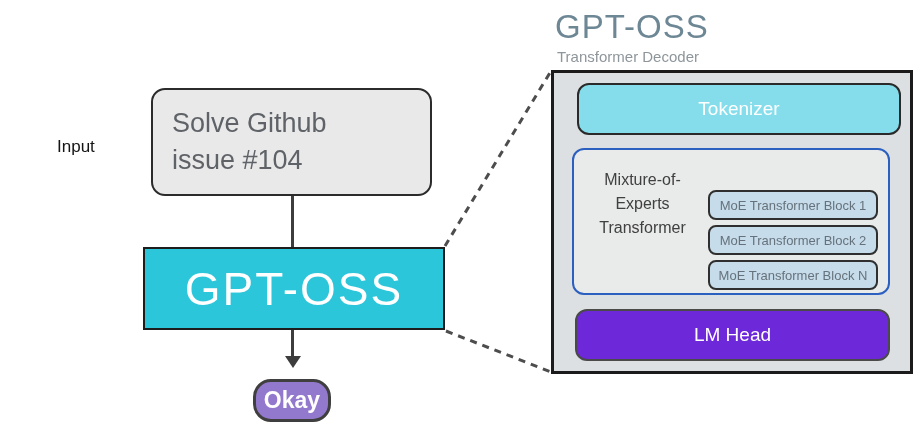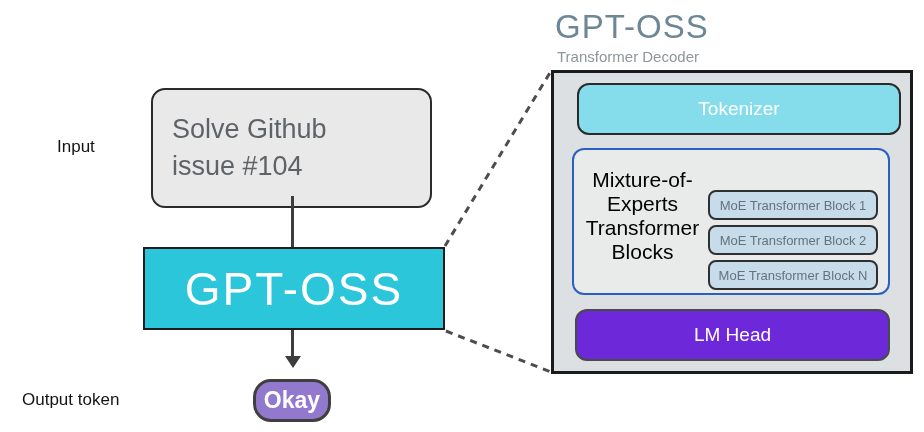--- a/index.html
+++ b/index.html
@@ -14,21 +14,21 @@
   .abs { position: absolute; }
 
   
   .side-label {
     font-size: 17px;
     color: #141414;
     white-space: nowrap;
   }
   .prompt-box {
     left: 151px; top: 88px;
-    width: 281px; height: 120px;
+    width: 281px; height: 108px;
     background: #e9e9e9;
     border: 2px solid #2b2b2b;
     border-radius: 14px;
     box-sizing: border-box;
     display: flex;
     flex-direction: column;
     justify-content: center;
     padding-left: 19px;
     color: #5f6368;
     font-size: 27px;
@@ -118,22 +118,22 @@
     width: 318px; height: 147px;
     background: #e9eaea;
     border: 2px solid #2b5fc0;
     border-radius: 12px;
     box-sizing: border-box;
   }
   .moe-label {
     left: 585px; top: 168px;
     width: 115px;
     text-align: center;
-    color: #000000;
-    font-size: 21px;
+    color: #404040;
+    font-size: 16px;
     line-height: 24px;
   }
   .moe-blocks {
     left: 708px; top: 170px;
     width: 170px;
     display: flex;
     flex-direction: column;
     gap: 5px;
     margin-top: 20px;
   }
@@ -188,36 +188,34 @@
 
   <div class="abs connector-line"></div>
 
   <div class="abs model-box">GPT-OSS</div>
 
   <div class="abs arrow-shaft"></div>
   <div class="abs arrow-head"></div>
 
   <div class="abs token-box">Okay</div>
 
-  <div class="abs side-label" style="left:22px; top:390px;">Output token</div>
 
   <div class="abs panel-title">GPT-OSS</div>
   <div class="abs panel-subtitle">Transformer Decoder</div>
 
   <div class="abs outer-panel"></div>
 
   <div class="abs tokenizer-box">Tokenizer</div>
 
   <div class="abs moe-container"></div>
 
   <div class="abs moe-label">
     <div>Mixture-of-</div>
     <div>Experts</div>
     <div>Transformer</div>
-    <div>Blocks</div>
   </div>
 
   <div class="abs moe-blocks">
     <div class="moe-block">MoE Transformer Block 1</div>
     <div class="moe-block">MoE Transformer Block 2</div>
     <div class="moe-block">MoE Transformer Block N</div>
   </div>
 
   <div class="abs lmhead-box">LM Head</div>
 

